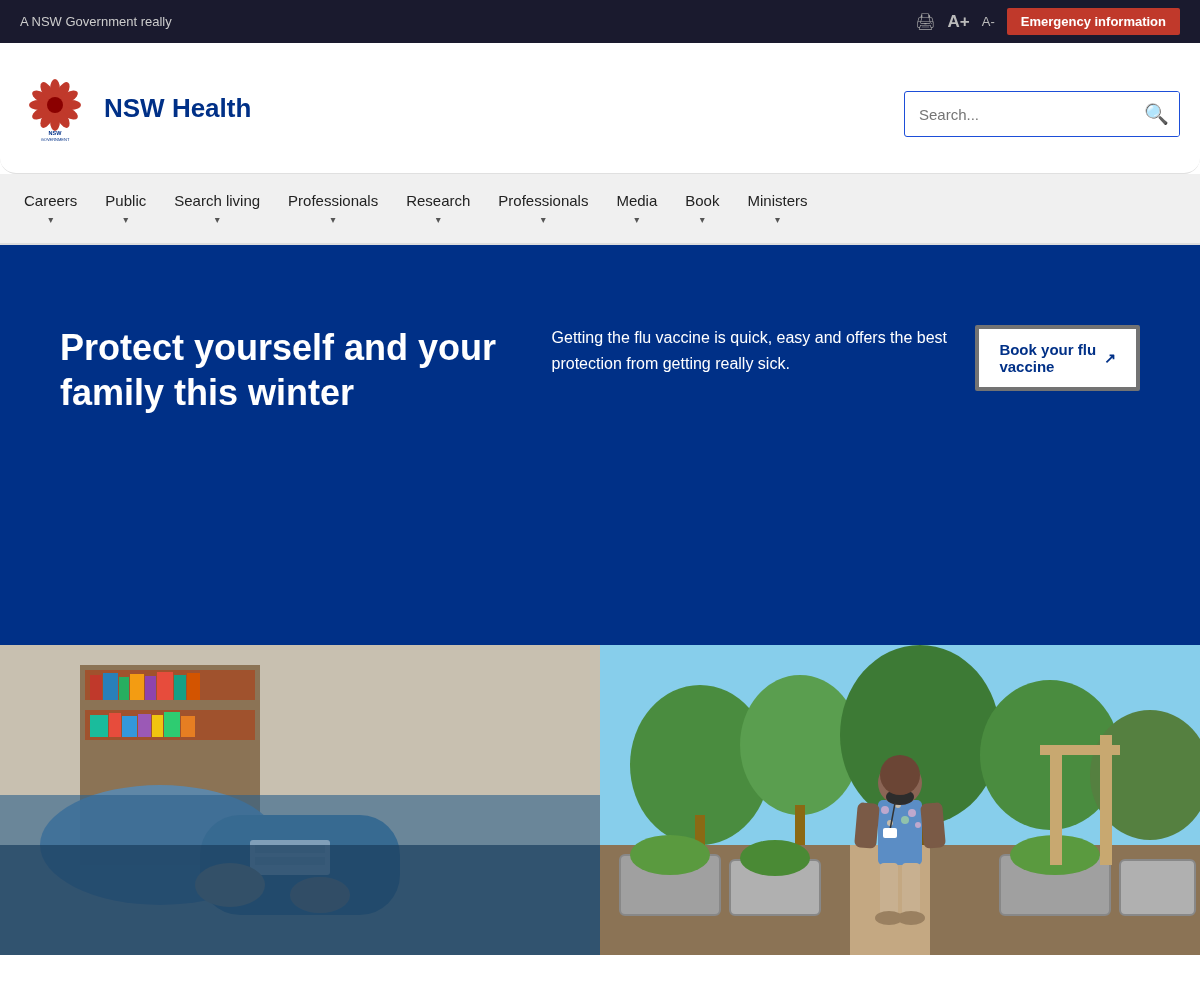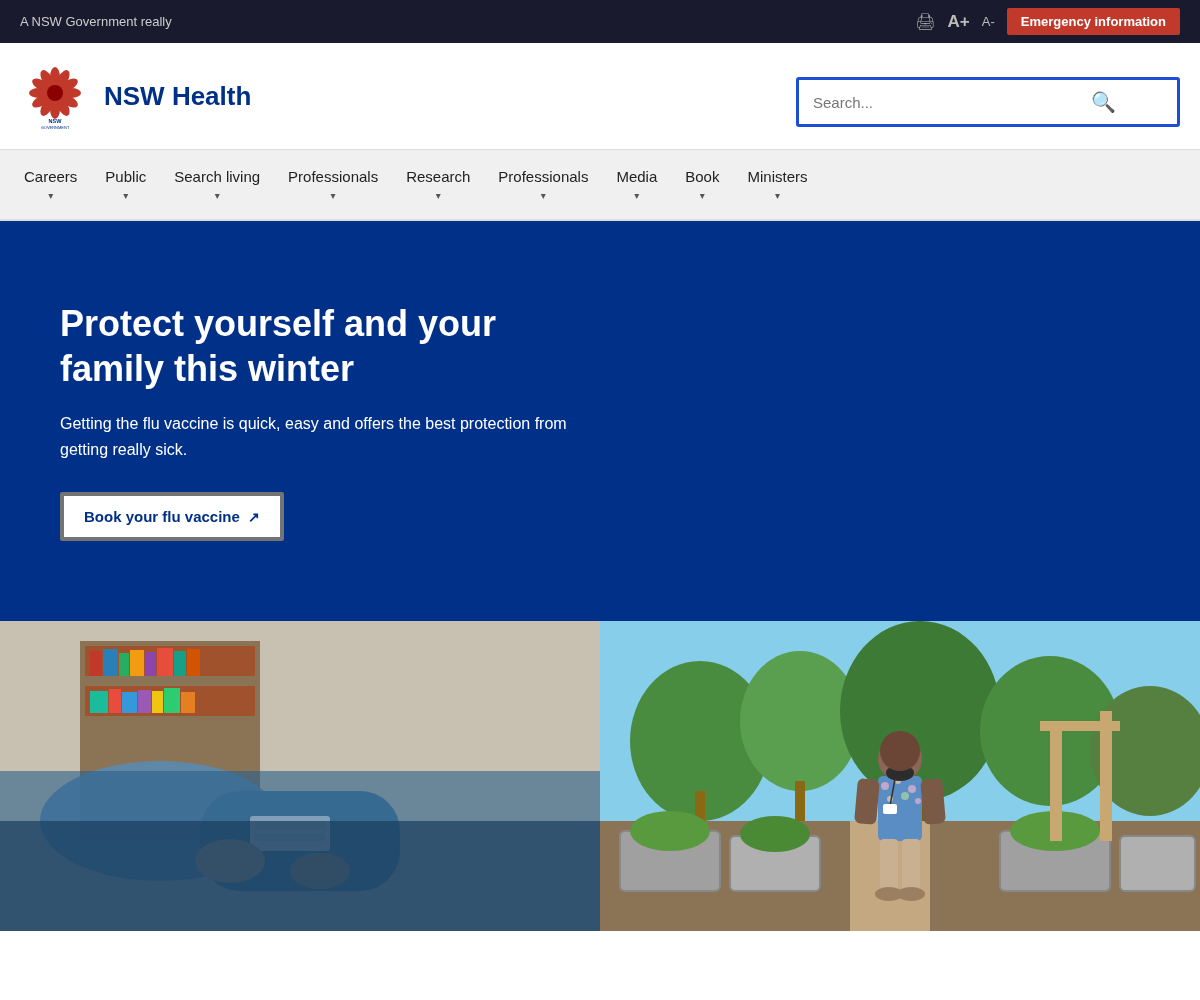--- a/index.html
+++ b/index.html
@@ -32,47 +32,48 @@
       border: none;
       font-size: 13px;
       font-weight: bold;
       cursor: pointer;
       border-radius: 2px;
     }
 
     
     .header {
       background: white;
-      padding: 18px 20px;
+      padding: 30px 20px;
       display: flex;
       align-items: center;
       justify-content: space-between;
       border-bottom: 1px solid #e0e0e0;
+      border-radius: 16px;
     }
     .logo-area {
       display: flex;
       align-items: center;
       gap: 14px;
     }
     .logo-svg {
       width: 70px;
       height: 70px;
     }
     .site-title {
       font-size: 26px;
       font-weight: bold;
       color: #003087;
     }
     .search-bar {
       display: flex;
       align-items: center;
-      border: 3px solid #1d4ed8;
+      border: 1px solid #1d4ed8;
       border-radius: 3px;
       overflow: hidden;
-      width: 384px;
+      width: 276px;
       margin-top: 12px;
     }
     .search-input {
       border: none;
       padding: 10px 14px;
       font-size: 15px;
       width: 280px;
       outline: none;
       color: #555;
     }
@@ -116,21 +117,21 @@
     }
 
     
     .hero {
       background: #003087;
       color: white;
       padding: 80px 60px 80px 60px;
       min-height: 400px;
       display: flex;
       align-items: flex-start;
-      flex-direction: column;
+      flex-direction: row;
       justify-content: center;
     }
     .hero-title {
       font-size: 36px;
       font-weight: bold;
       max-width: 520px;
       line-height: 1.25;
       margin-bottom: 20px;
     }
     .hero-desc {

